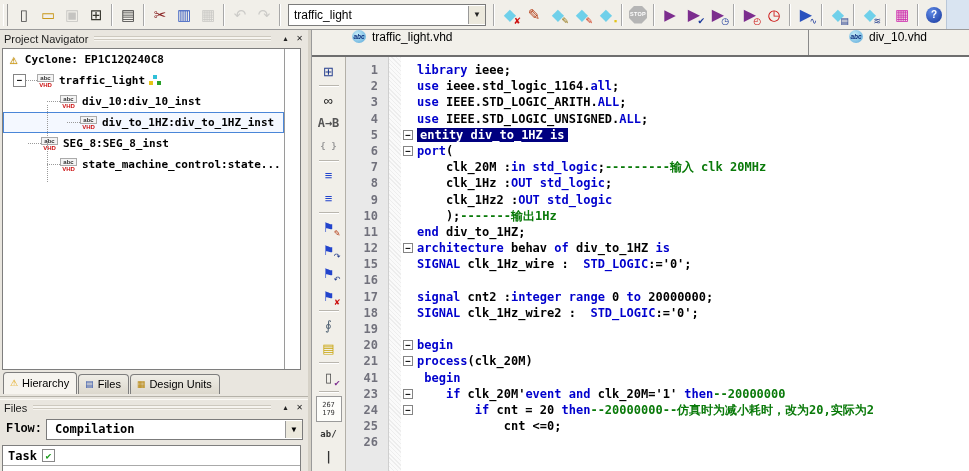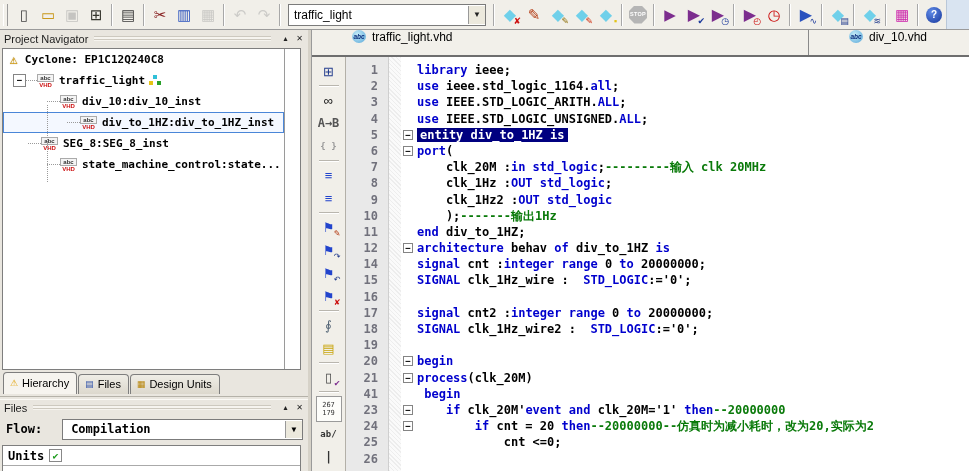--- a/index.html
+++ b/index.html
@@ -42,21 +42,21 @@
   .treeline{position:absolute;left:44px;top:56px;height:77px;width:0;border-left:1px dotted #9a9a9a;}
 
   .nav-tabs{position:absolute;left:3px;top:341px;height:23px;display:flex;align-items:flex-end;}
   .ntab{display:flex;align-items:center;gap:4px;border:1px solid #7e7e7e;border-bottom:none;border-radius:4px 4px 0 0;padding:2px 7px 3px 6px;font-size:11px;color:#000;background:linear-gradient(#efede6,#dcd8cd);height:14px;margin-right:1px;cursor:default;}
   .ntab.active{background:#f6f4ef;height:16px;position:relative;z-index:2;}
   .ntab .nticon{font-size:9px;line-height:9px;}
   .dock-ridge{position:absolute;left:0;top:366px;width:308px;height:2px;border-top:1px solid #b5b2a9;border-bottom:1px solid #fbfaf6;}
 
   .tasks-panel{position:absolute;left:0;top:369px;width:308px;height:72px;}
   .flow-row{display:flex;align-items:center;height:24px;padding:2px 5px 0 6px;font-family:"DejaVu Sans Mono",monospace;font-size:12px;font-weight:700;}
-  .flow-label{margin-right:20px;}
+  .flow-label{margin-right:4px;font-family:Liberation Mono, monospace;}
   .flow-combo{flex:1;height:19px;border:1px solid #7b7b7b;background:#fff;display:flex;align-items:center;}
   .flow-combo .cval{flex:1;padding-left:8px;font-size:12px;}
   .flow-combo .cbtn{width:16px;height:17px;background:#ece9dd;border-left:1px solid #999;display:flex;align-items:center;justify-content:center;font-size:8px;}
   .task-box{position:absolute;left:2px;top:46px;width:297px;height:30px;border:1px solid #7e7e7e;background:#fff;}
   .task-head{height:19px;border-bottom:1px solid #aaa;display:flex;align-items:center;padding-left:5px;font-family:"DejaVu Sans Mono",monospace;font-size:12px;font-weight:700;}
   .cb{width:11px;height:11px;border:1px solid #888;background:#fff;display:flex;align-items:center;justify-content:center;font-size:10px;line-height:10px;color:#1a9a1a;margin-left:5px;}
 
   
   .editor{position:absolute;left:311px;top:30px;width:658px;height:441px;background:#fff;border-left:1px solid #9a9a9a;display:flex;flex-direction:column;}
   .etabs{height:25px;flex:none;background:#f2f0ea;border-bottom:2px solid #6e6e6e;display:flex;align-items:stretch;}
@@ -290,21 +290,21 @@
       </div>
       <div class="flow-row">
         <span class="flow-label">Flow:</span>
         <span class="flow-combo">
           <span class="cval">Compilation</span>
           <span class="cbtn">▼</span>
         </span>
       </div>
       <div class="task-box">
         <div class="task-head">
-          <span>Units</span>
+          <span>Task</span>
           <span class="cb">✔</span>
         </div>
       </div>
     </div>
   </div>
 
   <div class="editor">
     <div class="etabs">
       <div class="etab first">
         <span class="abcic">abc</span>
@@ -387,21 +387,20 @@
             <div class="cl"><span class="num">3</span><span class="seg k">use</span><span class="seg t"> IEEE.STD_LOGIC_ARITH.</span><span class="seg k">ALL</span><span class="seg t">;</span></div>
             <div class="cl"><span class="num">4</span><span class="seg k">use</span><span class="seg t"> IEEE.STD_LOGIC_UNSIGNED.</span><span class="seg k">ALL</span><span class="seg t">;</span></div>
             <div class="cl"><span class="num">5</span><span class="fold">−</span><span class="selspan"><span class="seg t">entity div_to_1HZ is</span></span></div>
             <div class="cl"><span class="num">6</span><span class="fold">−</span><span class="seg k">port</span><span class="seg t">(</span></div>
             <div class="cl"><span class="num">7</span><span class="seg t">    clk_20M :</span><span class="seg k">in</span><span class="seg t"> </span><span class="seg k">std_logic</span><span class="seg t">;</span><span class="seg c">---------输入 clk 20MHz</span></div>
             <div class="cl"><span class="num">8</span><span class="seg t">    clk_1Hz :</span><span class="seg k">OUT</span><span class="seg t"> </span><span class="seg k">std_logic</span><span class="seg t">;</span></div>
             <div class="cl"><span class="num">9</span><span class="seg t">    clk_1Hz2 :</span><span class="seg k">OUT</span><span class="seg t"> </span><span class="seg k">std_logic</span></div>
             <div class="cl"><span class="num">10</span><span class="seg t">    );</span><span class="seg c">-------输出1Hz</span></div>
             <div class="cl"><span class="num">11</span><span class="seg k">end</span><span class="seg t"> div_to_1HZ;</span></div>
             <div class="cl"><span class="num">12</span><span class="fold">−</span><span class="seg k">architecture</span><span class="seg t"> behav </span><span class="seg k">of</span><span class="seg t"> div_to_1HZ </span><span class="seg k">is</span></div>
-            <div class="cl"><span class="num">14</span><span class="seg k">signal</span><span class="seg t"> cnt :</span><span class="seg k">integer</span><span class="seg t"> </span><span class="seg k">range</span><span class="seg t"> 0 </span><span class="seg k">to</span><span class="seg t"> 20000000;</span></div>
             <div class="cl"><span class="num">15</span><span class="seg k">SIGNAL</span><span class="seg t"> clk_1Hz_wire :  </span><span class="seg k">STD_LOGIC</span><span class="seg t">:='0';</span></div>
             <div class="cl"><span class="num">16</span></div>
             <div class="cl"><span class="num">17</span><span class="seg k">signal</span><span class="seg t"> cnt2 :</span><span class="seg k">integer</span><span class="seg t"> </span><span class="seg k">range</span><span class="seg t"> 0 </span><span class="seg k">to</span><span class="seg t"> 20000000;</span></div>
             <div class="cl"><span class="num">18</span><span class="seg k">SIGNAL</span><span class="seg t"> clk_1Hz_wire2 :  </span><span class="seg k">STD_LOGIC</span><span class="seg t">:='0';</span></div>
             <div class="cl"><span class="num">19</span></div>
             <div class="cl"><span class="num">20</span><span class="fold">−</span><span class="seg k">begin</span></div>
             <div class="cl"><span class="num">21</span><span class="fold">−</span><span class="seg k">process</span><span class="seg t">(clk_20M)</span></div>
             <div class="cl"><span class="num">41</span><span class="seg t"> </span><span class="seg k">begin</span></div>
             <div class="cl"><span class="num">23</span><span class="fold">−</span><span class="seg t">    </span><span class="seg k">if</span><span class="seg t"> clk_20M'</span><span class="seg k">event</span><span class="seg t"> </span><span class="seg k">and</span><span class="seg t"> clk_20M='1' </span><span class="seg k">then</span><span class="seg c">--20000000</span></div>
             <div class="cl"><span class="num">24</span><span class="fold">−</span><span class="seg t">        </span><span class="seg k">if</span><span class="seg t"> cnt = 20 </span><span class="seg k">then</span><span class="seg c">--20000000--仿真时为减小耗时，改为20,实际为2</span></div>

